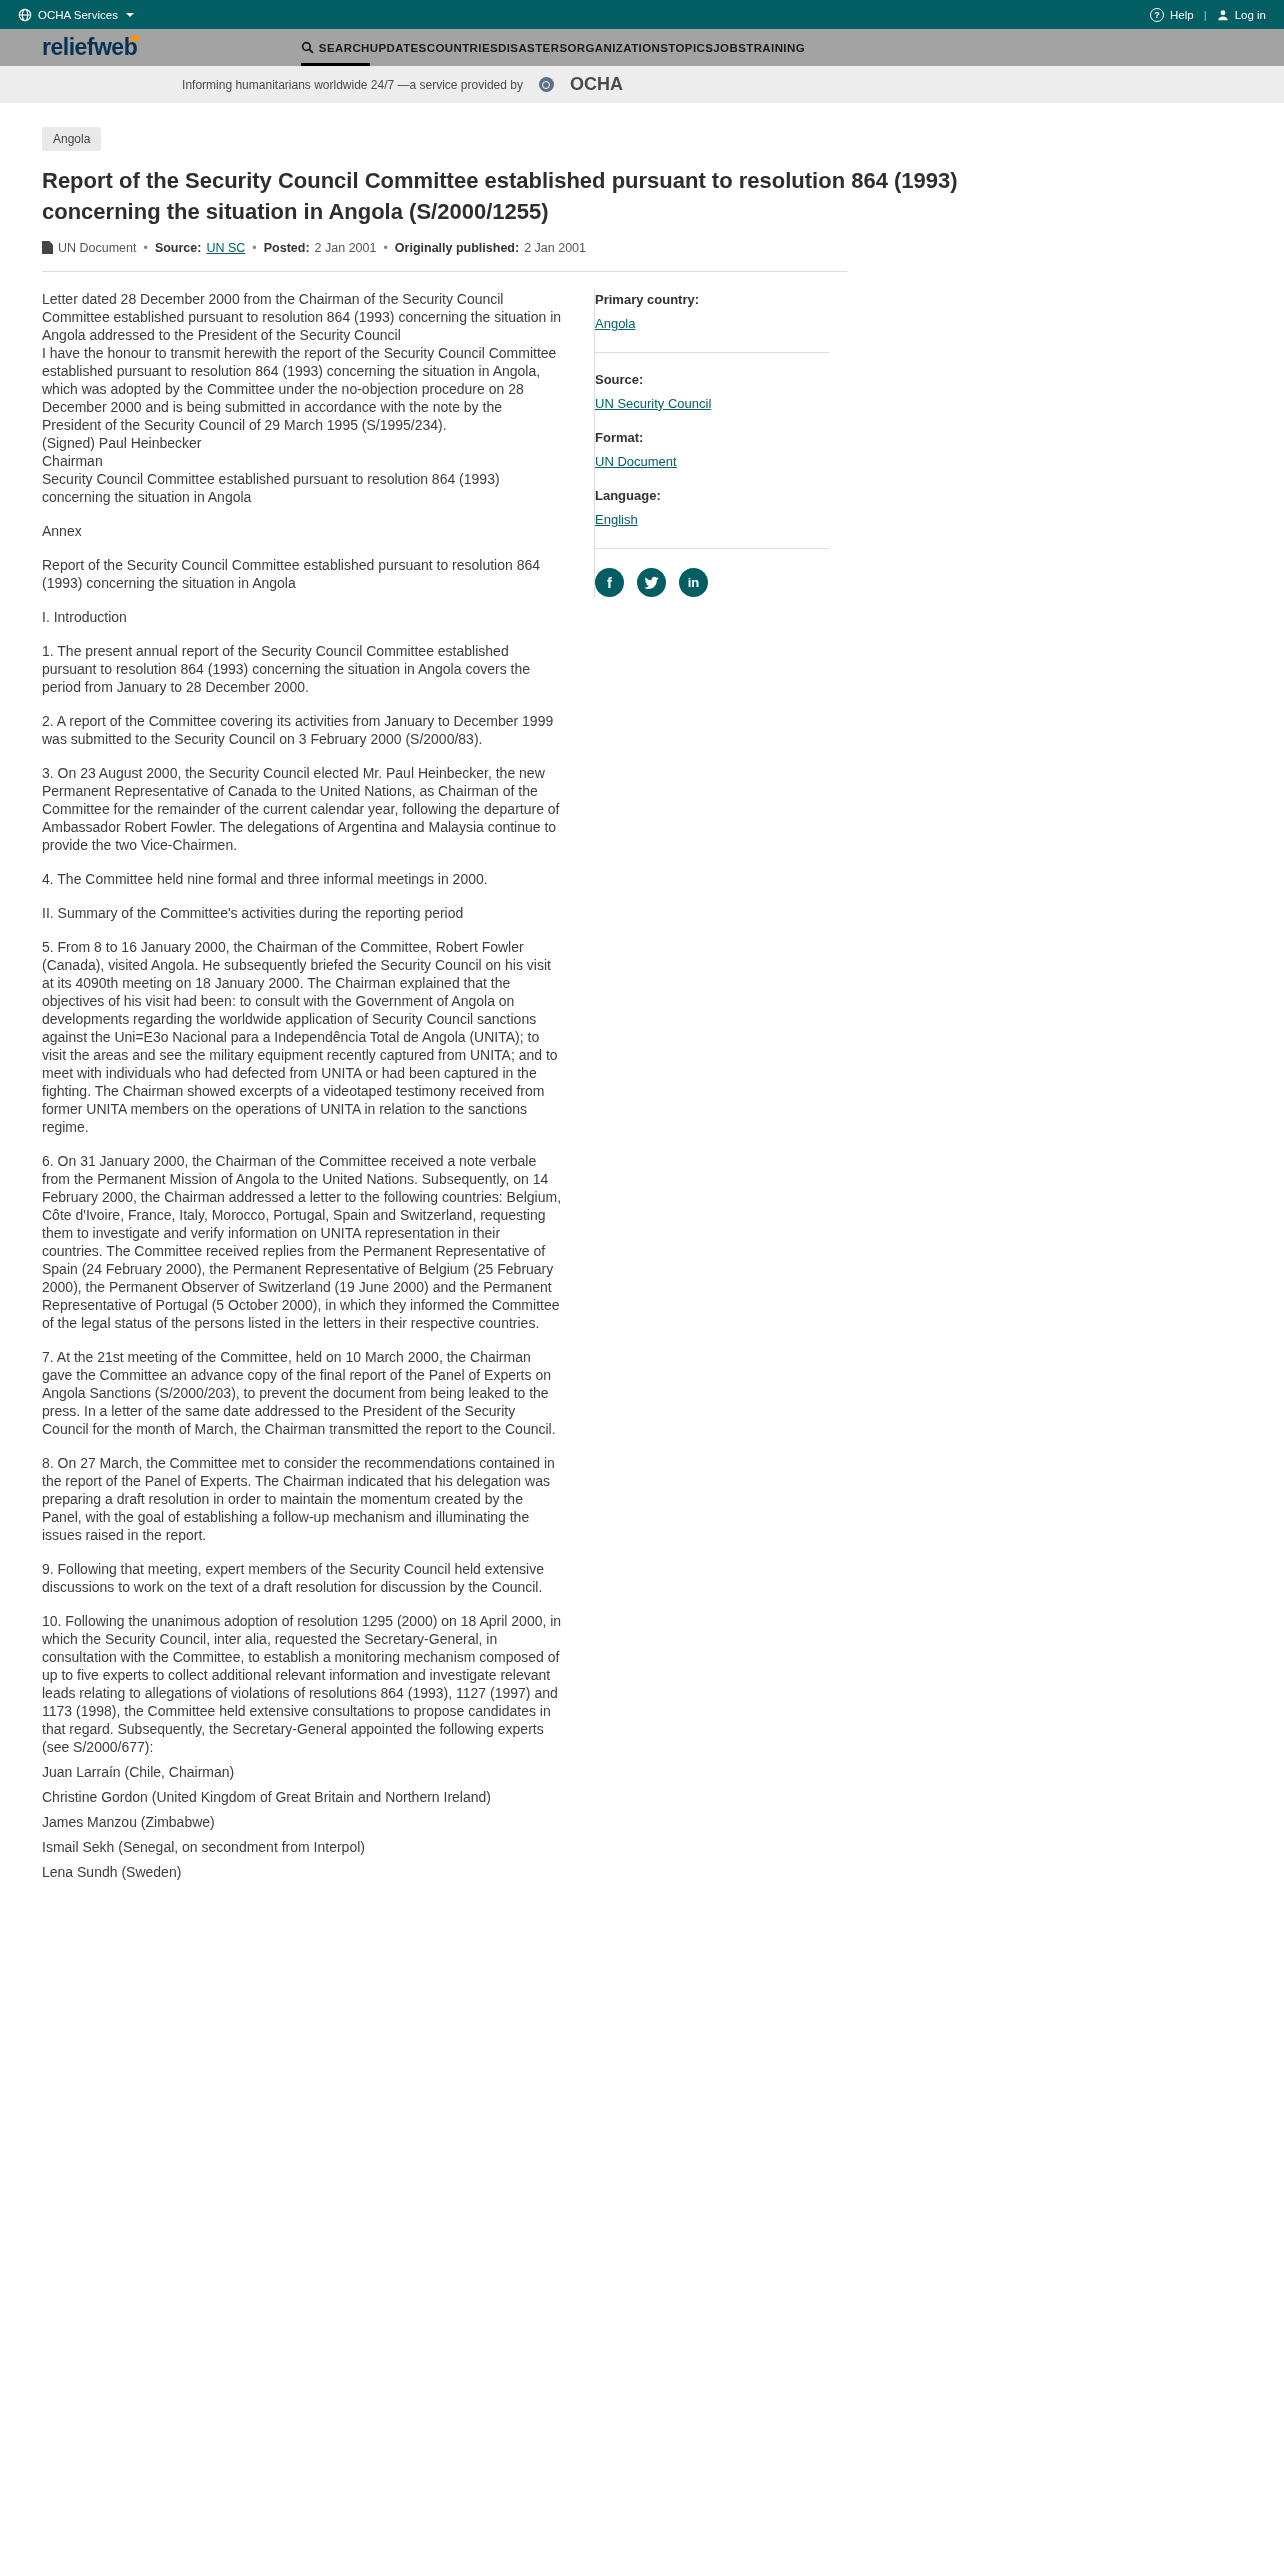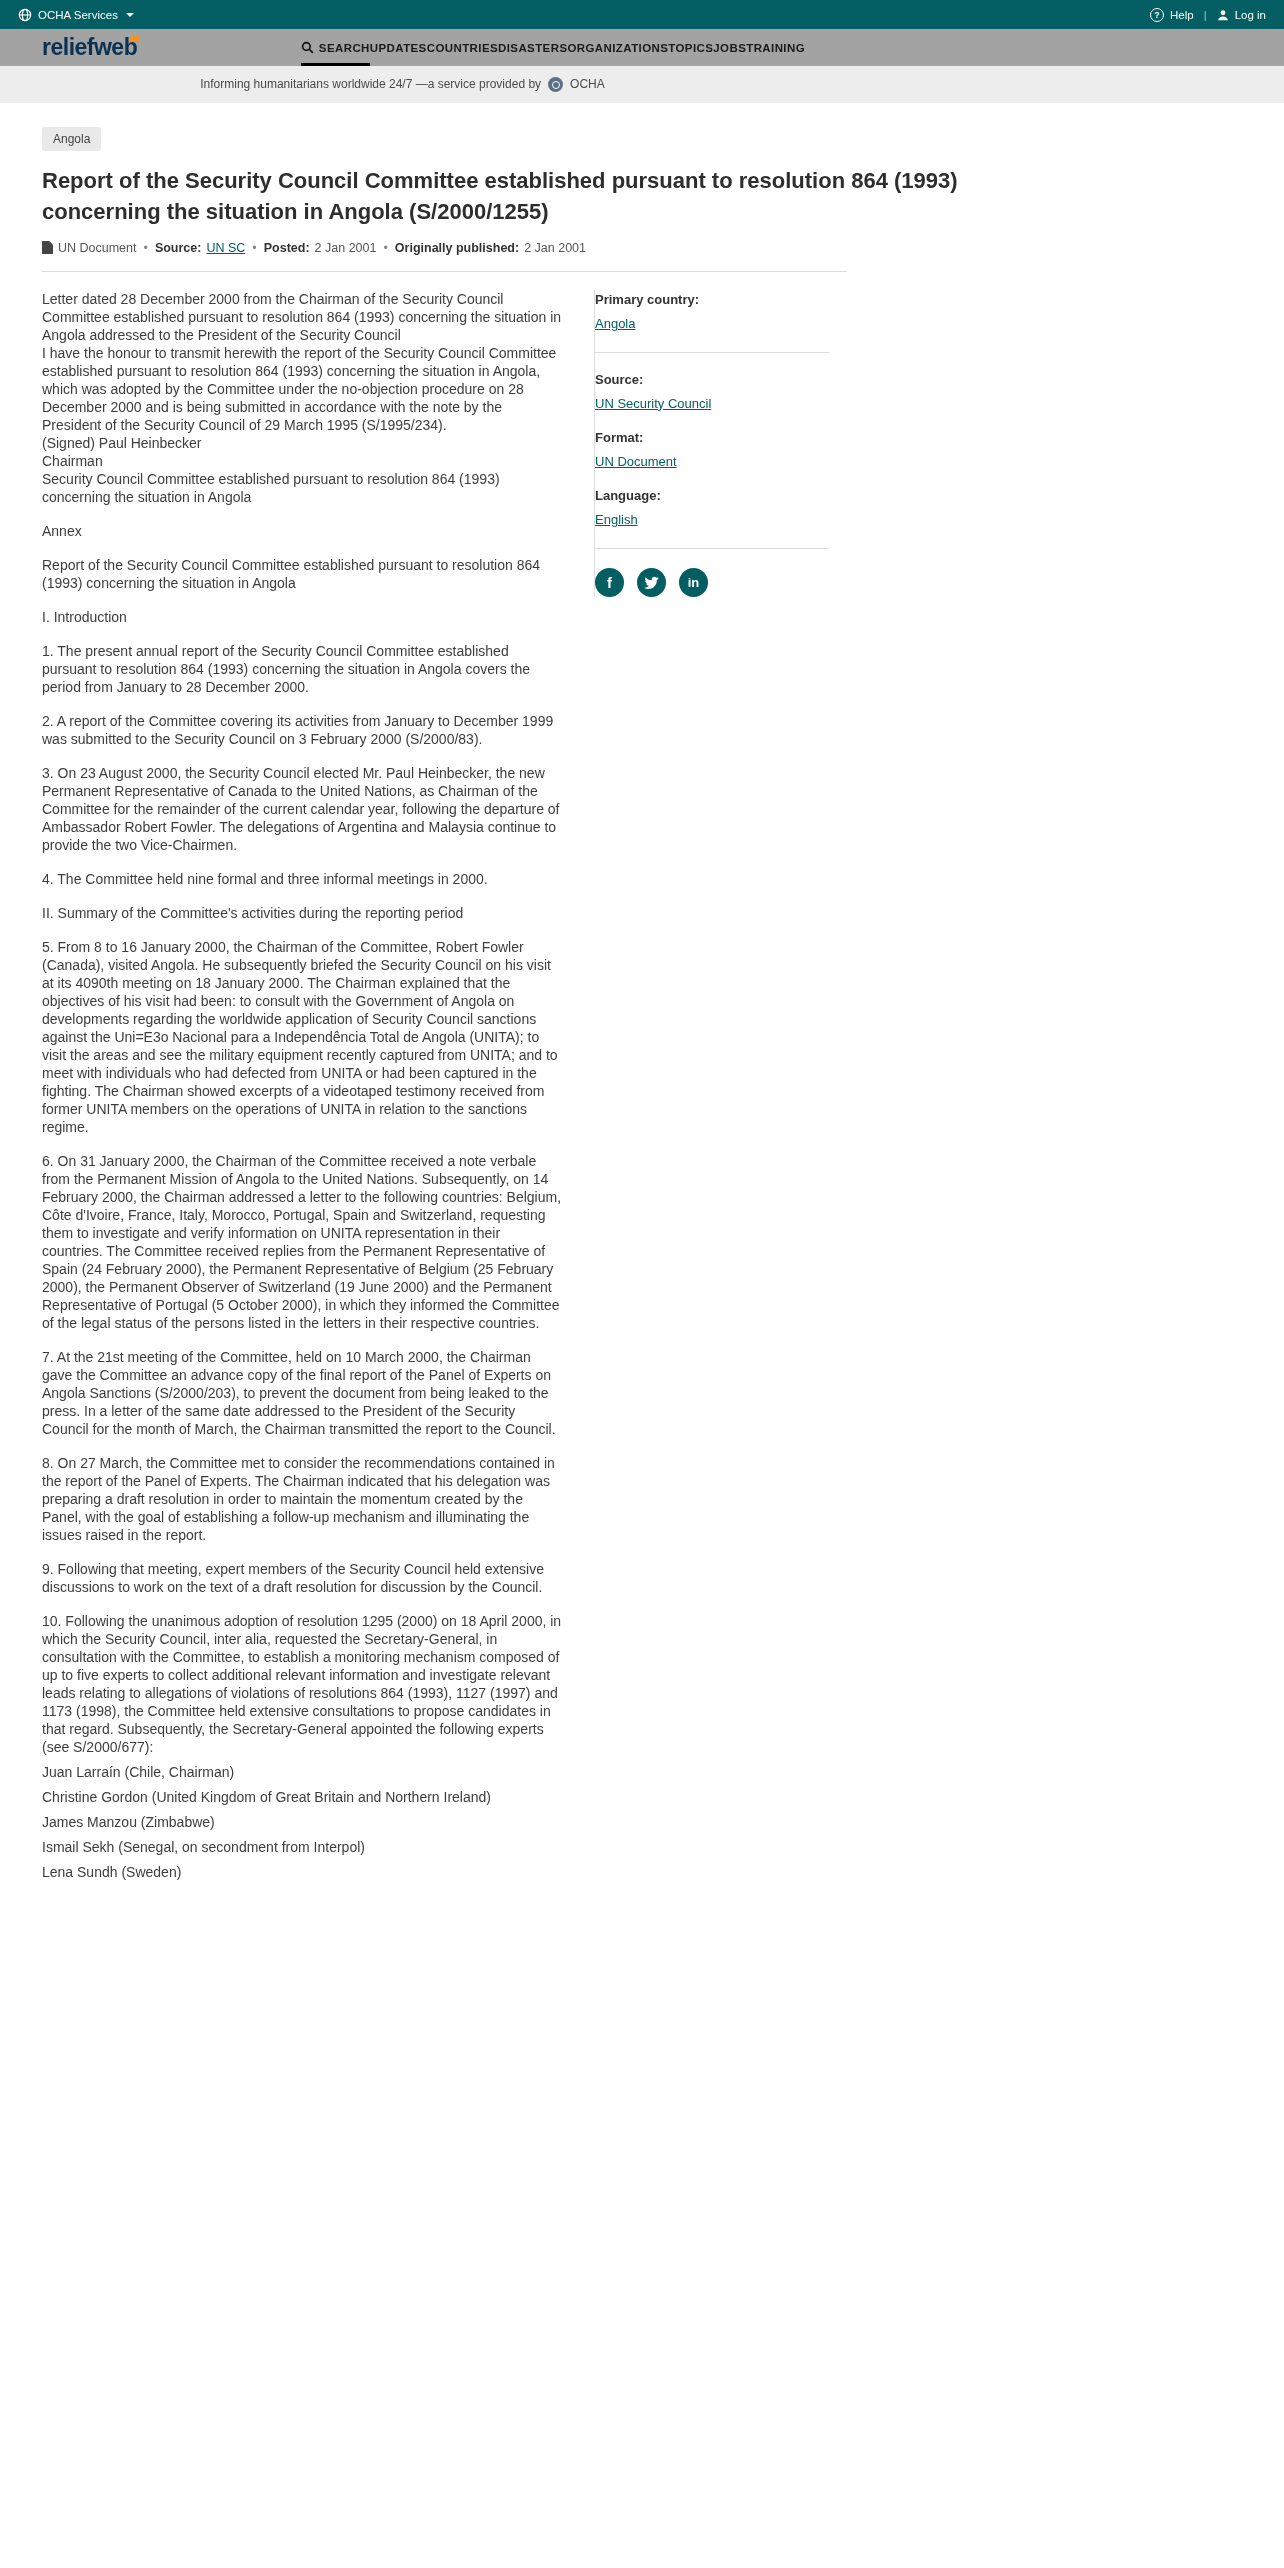--- a/index.html
+++ b/index.html
@@ -85,34 +85,34 @@
     padding-top: 3px;
   }
   .nav-item.active { border-bottom-color: #000; }
 
   
   .tagline { height: 37px; background: #ededed; display: flex; align-items: center; }
   .tagline-inner {
     width: 805px;
     display: flex;
     justify-content: center;
-    align-items: flex-start;
-    gap: 7px;
+    align-items: center;
+    gap: 16px;
     font-size: 12px;
     color: #4a4a4a;
   }
   .ocha-mark {
     width: 15px; height: 15px; border-radius: 50%;
     background: #5b7083; position: relative; flex: 0 0 auto;
   }
   .ocha-mark::after {
     content: ''; position: absolute; inset: 3.5px;
     border-radius: 50%; border: 1.5px solid #fff;
   }
-  .ocha-text { font-weight: normal; color: #4a4a4a; font-size: 12px; }
+  .ocha-text { font-weight: bold; color: #4a4a4a; font-size: 18px; }
 
   
   .main { padding: 24px 0 0 42px; }
   .country-tag {
     display: inline-block;
     background: #e9e9e9;
     color: #444;
     font-size: 12px;
     padding: 5px 11px;
     border-radius: 2px;

